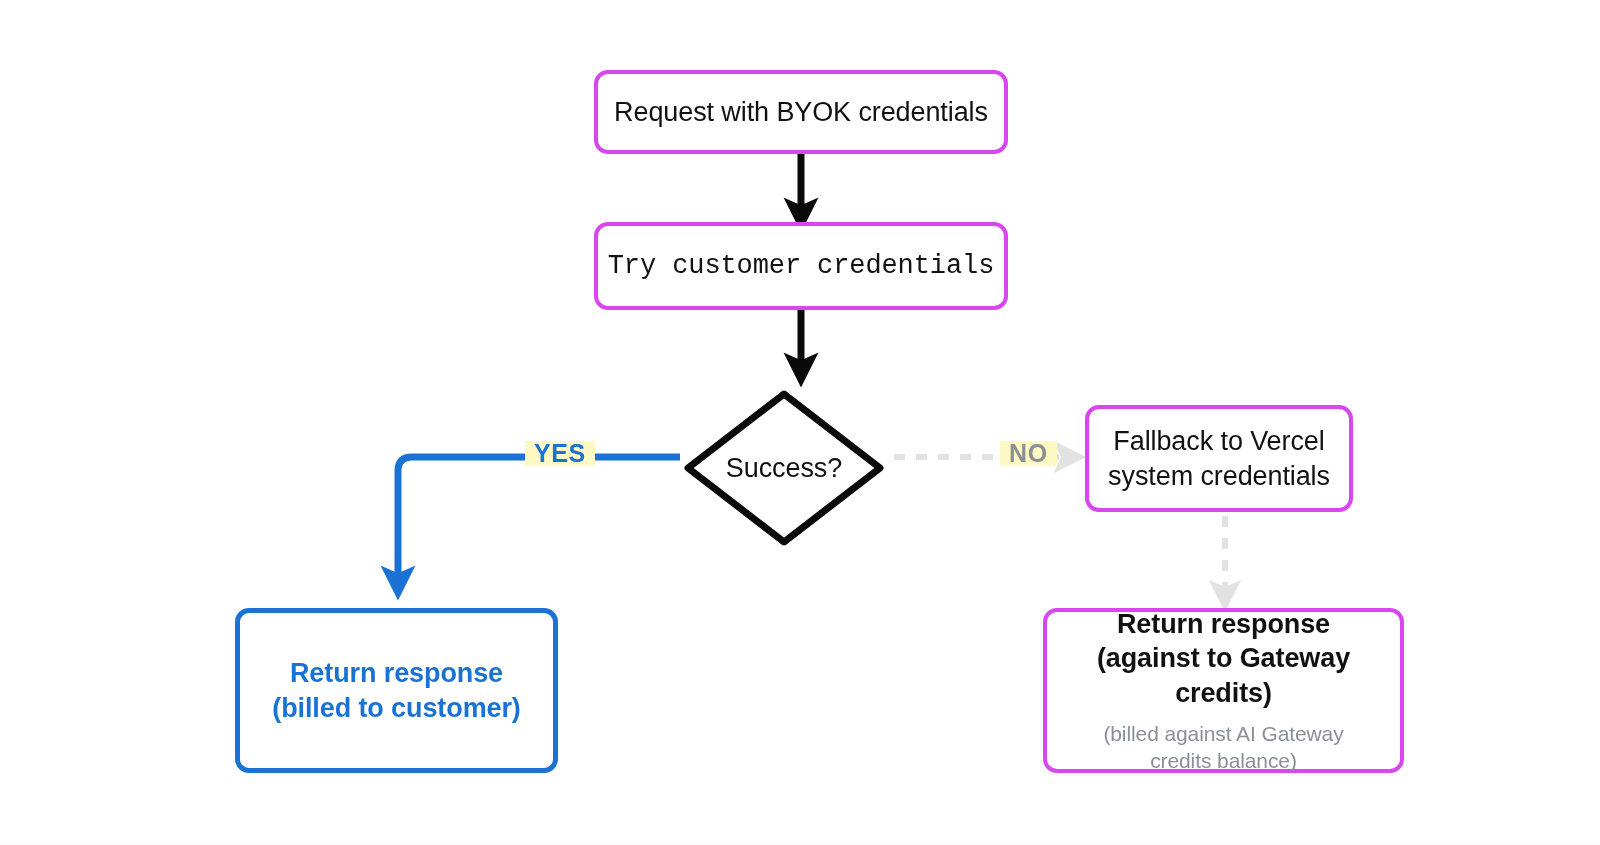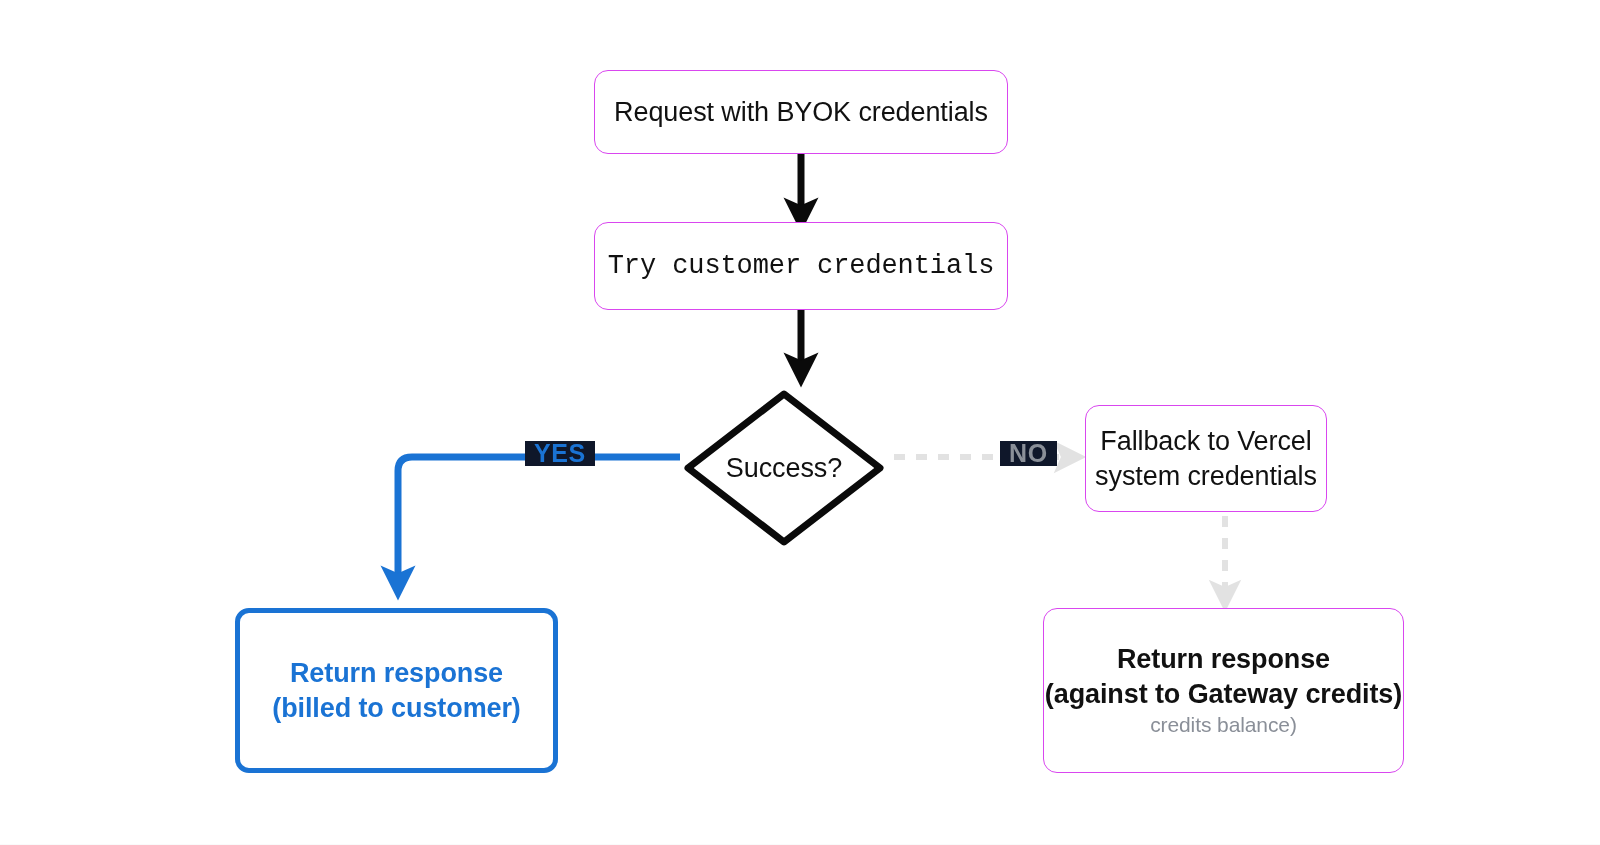--- a/index.html
+++ b/index.html
@@ -30,21 +30,21 @@
     box-sizing: border-box;
     background: #ffffff;
     display: flex;
     flex-direction: column;
     align-items: center;
     justify-content: center;
     text-align: center;
   }
 
   .node.black {
-    border: 1px solid #d946ef;
+    border: 4px solid #d946ef;
     border-radius: 14px;
   }
   .node.blue {
     border: 5px solid #1a73d4;
     border-radius: 14px;
   }
 
   .node-title {
     color: #111111;
     font-size: 27px;
@@ -94,21 +94,21 @@
     font-size: 27px;
     letter-spacing: -0.1px;
   }
 
   
   .edge-label {
     position: absolute;
     font-size: 25px;
     font-weight: 700;
     letter-spacing: 0.6px;
-    background: #0f172a;
+    background: #fef9c3;
     padding: 0 9px;
     line-height: 1;
   }
   #yes-label {
     color: #1a73d4;
     left: 525px;
     top: 441px;
   }
   #no-label {
     color: #8a8f98;
@@ -167,31 +167,32 @@
     <svg class="diamond-shape" viewBox="0 0 204 160">
       <path d="M 102 6 L 198 80 L 102 154 L 6 80 Z" fill="#ffffff" stroke="#0a0a0a" stroke-width="7" stroke-linejoin="round"></path>
     </svg>
     <div id="decision-label">Success?</div>
   </div>
 
   <div class="edge-label" id="yes-label">YES</div>
 
   <div class="edge-label" id="no-label">NO</div>
 
-  <div class="node black" id="node-fallback" style="left:1085px; top:405px; width:242px; height:107px;">
+  <div class="node black" id="node-fallback" style="left:1085px; top:405px; width:268px; height:107px;">
     <div class="node-title">Fallback to Vercel</div>
     <div class="node-title">system credentials</div>
   </div>
 
   <div class="node blue" id="node-return-customer" style="left:235px; top:608px; width:323px; height:165px;">
     <div class="node-title blue-text">Return response</div>
     <div class="node-title blue-text">(billed to customer)</div>
   </div>
 
   <div class="node black" id="node-return-gateway" style="left:1043px; top:608px; width:361px; height:165px;">
     <div class="node-title bold">Return response</div>
     <div class="node-title bold">(against to Gateway credits)</div>
+    <div class="node-sub">(billed against AI Gateway</div>
     <div class="node-sub" style="margin-top:0;">credits balance)</div>
   </div>
 
   <div id="bottom-rule"></div>
 
 </div>
 
 </body></html>

